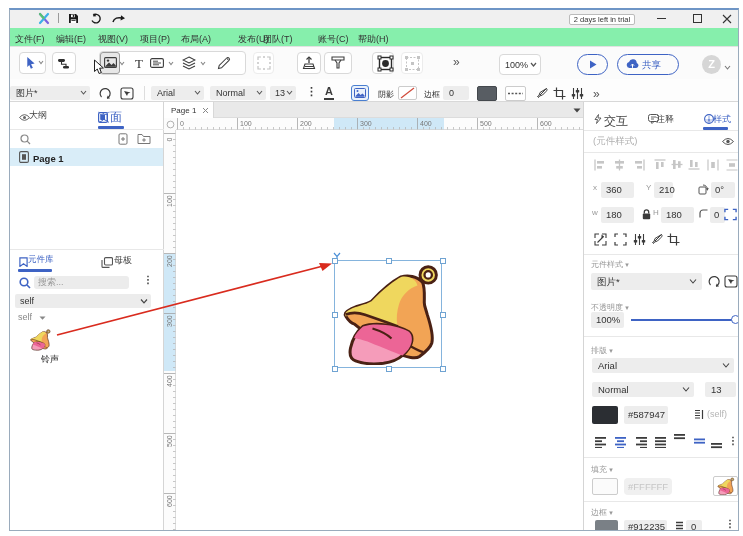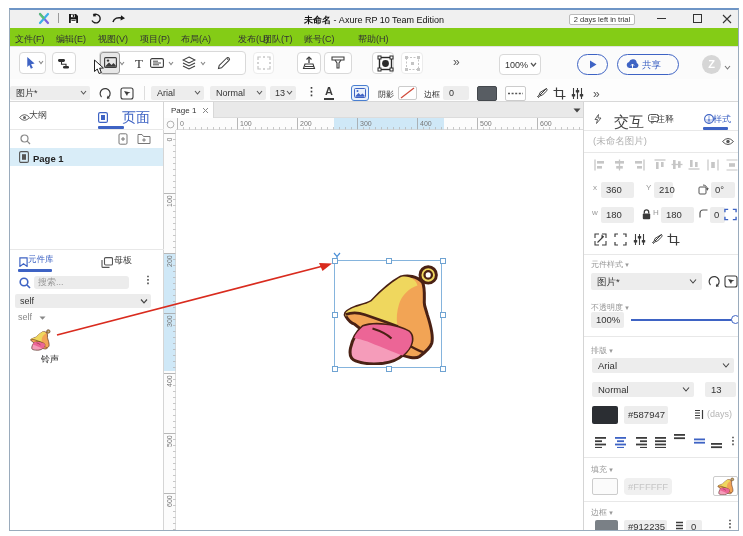--- a/index.html
+++ b/index.html
@@ -1,18 +1,18 @@
 <!DOCTYPE html>
 <html><head><meta charset="utf-8"><style>
 *{margin:0;padding:0;box-sizing:border-box}
 html,body{width:743px;height:536px;background:#fff;font-family:"Liberation Sans",sans-serif;position:relative;overflow:hidden}
 .abs{position:absolute}
 .win{position:absolute;left:9px;top:8px;width:730px;height:523px;background:#fff;border:1px solid #9aabbc;border-top:2px solid #6e95c6;overflow:hidden}
 .titlebar{position:absolute;left:0;top:0;width:100%;height:18px;background:#f0f0f0}
-.menubar{position:absolute;left:0;top:18px;width:100%;height:18px;background:#84cc16;font-size:9px;color:#333}
+.menubar{position:absolute;left:0;top:18px;width:100%;height:18px;background:#86efac;font-size:9px;color:#333}
 .menubar span{position:absolute;top:5px}
 .tb1{position:absolute;left:0;top:36px;width:100%;height:33px;background:#fbfbfb;border-top:1px solid #e2e2e2}
 .tb2{position:absolute;left:0;top:69px;width:100%;height:23px;background:#fdfdfd;border-bottom:1px solid #d8d8d8}
 .btn{position:absolute;background:#fff;border:1px solid #d9d9d9;border-radius:4px}
 .gbox{position:absolute;background:#ededed;border-radius:2px;font-size:9px;color:#333}
 .content{position:absolute;left:0;top:92px;width:100%;height:431px;background:#fff}
 .lpanel{position:absolute;left:0;top:0;width:154px;height:431px;background:#fff;border-right:1px solid #d5d5d5}
 .rpanel{position:absolute;left:573px;top:0;width:156px;height:431px;background:#fff;border-left:1px solid #d5d5d5}
 .canvas{position:absolute;left:154px;top:0;width:420px;height:431px;background:#fff}
 .sep{position:absolute;background:#e8e8e8;height:1px}
@@ -52,38 +52,37 @@
         <rect x="3.4" y="7.2" width="4.2" height="0.8" fill="#1a1a1a"></rect>
     </svg>
     <svg class="abs" style="left:80px;top:3px" width="12" height="12" viewBox="0 0 12 12">
       <path d="M3.2 2.2 A4.3 4.3 0 1 1 2 7.5" fill="none" stroke="#1a1a1a" stroke-width="1.4"></path>
       <path d="M3.8 0.2 L3.2 3.4 L6.4 3.2 Z" fill="#1a1a1a"></path>
     </svg>
     <svg class="abs" style="left:102px;top:4px" width="14" height="10" viewBox="0 0 14 10">
       <path d="M1 8 C2 4 6 3 10 4" fill="none" stroke="#1a1a1a" stroke-width="1.5"></path>
       <path d="M9 1.2 L13 4.2 L8.6 6.4 Z" fill="#1a1a1a"></path>
     </svg>
-    <div class="abs" style="left:0;right:0;top:4px;text-align:center;font-size:9px;color:#111"><b>未命名</b> - Axure RP 10 Team Edition</div>
     <div class="abs" style="left:559px;top:4px;width:66px;height:11px;background:#fff;border:1px solid #bbb;border-radius:2px;font-size:7.5px;color:#333;text-align:center;line-height:10px">2 days left in trial</div>
     <div class="abs" style="left:647px;top:8px;width:9px;height:1px;background:#333"></div>
     <div class="abs" style="left:683px;top:4px;width:9px;height:9px;border:1px solid #333"></div>
     <svg class="abs" style="left:712px;top:4px" width="10" height="10" viewBox="0 0 10 10">
         <path d="M1 1 L9 9 M9 1 L1 9" stroke="#333" stroke-width="1.1"></path>
       </svg>
   </div>
 
   <div class="menubar">
     <span style="left:5px">文件(F)</span>
       <span style="left:46px">编辑(E)</span>
       <span style="left:88px">视图(V)</span>
       <span style="left:130px">项目(P)</span>
       <span style="left:171px">布局(A)</span>
       <span style="left:228px">发布(U)</span>
       <span style="left:253px">团队(T)</span>
-      <span style="left:294px">账号(C)</span>
+      <span style="left:308px">账号(C)</span>
       <span style="left:348px">帮助(H)</span>
   </div>
 
   <div class="tb1" id="tb1">
 
     <div class="btn" style="left:9px;top:5px;width:27px;height:22px"></div>
     <svg class="abs" style="left:15px;top:9px" width="11" height="13" viewBox="0 0 12 14">
         <path d="M2.5 1 L10.5 8.2 L6.6 8.8 L8.6 12.8 L6.4 13.7 L4.7 9.7 L2.5 11.8 Z" fill="#3e63c4"></path>
       </svg>
     <svg class="abs" style="left:28px;top:13px" width="6" height="5" viewBox="0 0 6 5">
@@ -280,21 +279,21 @@
     <div class="lpanel" id="lpanel">
       <svg class="abs" style="left:9px;top:11px" width="11" height="9" viewBox="0 0 11 9">
           <path d="M0.5 4.5 Q5.5 -1.2 10.5 4.5 Q5.5 10.2 0.5 4.5 Z" fill="none" stroke="#666" stroke-width="1"></path>
           <circle cx="5.5" cy="4.5" r="1.5" fill="#666"></circle>
         </svg>
       <div class="abs" style="left:19px;top:7px;font-size:9px;color:#444">大纲</div>
       <svg class="abs" style="left:88px;top:10px" width="10" height="11" viewBox="0 0 10 11">
           <rect x="0.6" y="0.6" width="8.8" height="9.8" rx="1.5" fill="none" stroke="#3e63c4" stroke-width="1.2"></rect>
           <rect x="3" y="3" width="4" height="5" fill="#3e63c4"></rect>
         </svg>
-      <div class="abs" style="left:112px;top:7px;font-size:14px;color:#3e63c4">页面</div>
+      <div class="abs" style="left:88px;top:7px;font-size:12px;color:#3e63c4">页面</div>
       <div class="abs" style="left:88px;top:24px;width:26px;height:2.5px;background:#3e63c4;border-radius:1px"></div>
       <div class="sep" style="left:0;top:27px;width:154px"></div>
       <svg class="abs" style="left:10px;top:32px" width="11" height="11" viewBox="0 0 11 11">
           <circle cx="4.5" cy="4.5" r="3.5" fill="none" stroke="#888" stroke-width="1.2"></circle>
           <path d="M7.2 7.2 L10 10" stroke="#888" stroke-width="1.2"></path>
         </svg>
       <svg class="abs" style="left:108px;top:31px" width="12" height="12" viewBox="0 0 12 12">
           <rect x="1" y="0.8" width="8" height="10.4" rx="1.2" fill="none" stroke="#777" stroke-width="1"></rect>
           <path d="M5 4 v4 M3 6 h4" stroke="#777" stroke-width="1"></path>
         </svg>
@@ -403,36 +402,36 @@
       <div class="handle" style="left:167.5px;top:209.5px"></div>
       <div class="handle" style="left:275.5px;top:209.5px"></div>
       <div class="handle" style="left:167.5px;top:263.5px"></div>
       <div class="handle" style="left:221.5px;top:263.5px"></div>
       <div class="handle" style="left:275.5px;top:263.5px"></div>
     </div>
     <div class="rpanel" id="rpanel">
       <svg class="abs" style="left:10px;top:12px" width="8" height="10" viewBox="0 0 8 10">
           <path d="M4.5 0.5 L1 5.5 H3.5 L2.5 9.5 L7 4 H4 Z" fill="none" stroke="#555" stroke-width="0.9"></path>
         </svg>
-      <div class="abs" style="left:30px;top:11px;font-size:15px;color:#444">交互</div>
+      <div class="abs" style="left:20px;top:11px;font-size:12px;color:#444">交互</div>
       <svg class="abs" style="left:64px;top:12px" width="11" height="10" viewBox="0 0 11 10">
           <rect x="0.5" y="0.5" width="10" height="7" rx="2" fill="none" stroke="#555" stroke-width="1"></rect>
           <path d="M3 8 L4 9.5 L5.5 8" fill="none" stroke="#555" stroke-width="1"></path>
           <path d="M3 3 h5 M3 5 h3" stroke="#555" stroke-width="0.9"></path>
         </svg>
       <div class="abs" style="left:72px;top:11px;font-size:9px;color:#444">注释</div>
       <svg class="abs" style="left:120px;top:12px" width="10" height="10" viewBox="0 0 10 10">
           <circle cx="5" cy="5" r="4.4" fill="none" stroke="#3e63c4" stroke-width="1.1"></circle>
           <path d="M5 4.4 V7.4 M5 2.4 V3.4" stroke="#3e63c4" stroke-width="1.2"></path>
           <path d="M1 5 a4 4.4 0 0 0 8 0 z" fill="#3e63c4" opacity="0.25"></path>
         </svg>
       <div class="abs" style="left:129px;top:11px;font-size:9px;color:#3e63c4">样式</div>
       <div class="abs" style="left:119px;top:25px;width:25px;height:2.5px;background:#3e63c4;border-radius:1px"></div>
       <div class="sep" style="left:0;top:28px;width:157px"></div>
-      <div class="abs" style="left:9px;top:33px;font-size:9.5px;color:#b0b0b0">(未命名图片)</div>
+      <div class="abs" style="left:9px;top:33px;font-size:9.5px;color:#b0b0b0">(元件样式)</div>
       <svg class="abs" style="left:138px;top:35px" width="12" height="9" viewBox="0 0 12 9">
           <path d="M0.5 4.5 Q6 -1.5 11.5 4.5 Q6 10.5 0.5 4.5 Z" fill="none" stroke="#555" stroke-width="1"></path>
           <circle cx="6" cy="4.5" r="1.7" fill="#555"></circle>
         </svg>
       <div class="sep" style="left:0;top:50px;width:157px"></div>
       <svg class="ai" style="left:10px;top:57px" width="12" height="12" viewBox="0 0 12 12">
           <path d="M1 0.5 V11.5" stroke="#c6c6c6" stroke-width="1.3"></path>
           <rect x="3" y="2" width="7" height="2.6" fill="#c6c6c6"></rect>
           <rect x="3" y="7" width="5" height="2.6" fill="#c6c6c6"></rect>
         </svg>
@@ -552,21 +551,21 @@
       <svg class="abs" style="left:98px;top:285px" width="8" height="6" viewBox="0 0 8 6">
           <path d="M1 0.5 L4 4 L7 0.5" fill="none" stroke="#444" stroke-width="1.1"></path>
         </svg>
       <div class="gbox" style="left:121px;top:280px;width:31px;height:15px;line-height:15px;padding-left:6px;font-size:9.5px">13</div>
       <div class="abs" style="left:8px;top:304px;width:26px;height:18px;background:#2b2e33;border-radius:2px"></div>
       <div class="gbox" style="left:40px;top:304px;width:44px;height:18px;line-height:18px;padding-left:4px;font-size:9.5px">#587947</div>
       <svg class="abs" style="left:110px;top:307px" width="10" height="11" viewBox="0 0 10 11">
           <path d="M1 1.5 h5 M1 4 h5 M1 6.5 h5 M1 9 h5" stroke="#3c3c3c" stroke-width="1"></path>
           <path d="M8.5 1 V10" stroke="#3c3c3c" stroke-width="1.2"></path>
         </svg>
-      <div class="abs" style="left:123px;top:307px;font-size:9px;color:#b5b5b5">(days)</div>
+      <div class="abs" style="left:123px;top:307px;font-size:9px;color:#b5b5b5">(self)</div>
       <svg class="ai" style="left:11px;top:334px" width="13" height="12" viewBox="0 0 13 12">
           <rect x="0" y="1" width="11" height="1.8" fill="#3c3c3c"></rect>
           <rect x="0" y="4.3" width="7" height="1.8" fill="#3c3c3c"></rect>
           <rect x="0" y="7.6" width="11" height="1.8" fill="#3c3c3c"></rect>
           <rect x="0" y="10.9" width="7" height="1.8" fill="#3c3c3c"></rect>
         </svg>
         <svg class="ai" style="left:31px;top:334px" width="13" height="12" viewBox="0 0 13 12">
           <rect x="0" y="1" width="11" height="1.8" fill="#3e63c4"></rect>
           <rect x="2" y="4.3" width="7" height="1.8" fill="#3e63c4"></rect>
           <rect x="0" y="7.6" width="11" height="1.8" fill="#3e63c4"></rect>

